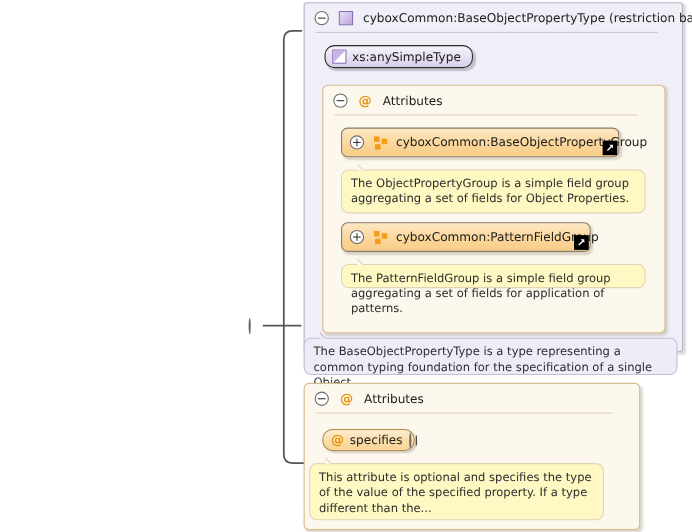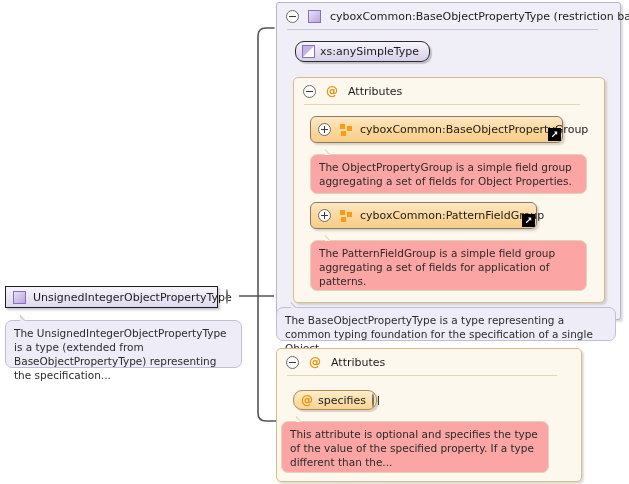--- a/index.html
+++ b/index.html
@@ -248,21 +248,21 @@
   }
   .doc-bubble .tail i {
     position: absolute;
     left: 0; top: 1px;
     width: 9px; height: 9px;
     transform: rotate(45deg);
     transform-origin: 0 0;
   }
 
   .doc-orange {
-    background: #fca5a5;
+    background: #fef9c3;
     border: 1px solid #e2d3b6;
   }
   .doc-orange .tail i {
     background: #fdfaf2;
     border-left: 1px solid #e2d3b6;
     border-top: 1px solid #e2d3b6;
   }
 
   .doc-purple {
     background: #eeecf7;
@@ -370,21 +370,21 @@
         </span>
         <span class="label">cyboxCommon:PatternFieldGroup</span>
         <span class="ext-link" style="right:1px; bottom:1px;">
           <svg width="11" height="11" viewBox="0 0 11 11">
             <path d="M3.2 7.8 L7.4 3.6" stroke="#ffffff" stroke-width="1.3" fill="none"></path>
             <path d="M8.2 2.6 L8.2 6.0 L4.9 2.6 Z" fill="#ffffff"></path>
           </svg>
         </span>
       </div>
 
-      <div class="doc-bubble doc-orange" style="left:16px; top:162px; width:277px; height:51px;">
+      <div class="doc-bubble doc-orange" style="left:16px; top:162px; width:277px; height:22px;">
         <span class="tail" style="left:14px;">
             <i></i>
           </span>
         <span>The PatternFieldGroup is a simple field group aggregating a set of fields for application of patterns.</span>
       </div>
 
     </div>
   </div>
 
   
@@ -414,27 +414,17 @@
 
     <div class="doc-bubble doc-orange" style="left:4px; top:72px; width:268px; height:52px;">
       <span class="tail" style="left:14px;">
           <i></i>
         </span>
       <span>This attribute is optional and specifies the type of the value of the specified property. If a type different than the...</span>
     </div>
   </div>
 
   
-  <div class="root-box" style="left:5px; top:286px; width:213px;">
-    <span class="ct-square"></span>
-    <span class="label">UnsignedIntegerObjectPropertyType</span>
-  </div>
   <span class="pm-icon abs" style="left:226px; top:290px;"></span>
 
   
-  <div class="doc-bubble doc-purple" style="left:5px; top:320px; width:237px; height:48px;">
-    <span class="tail" style="left:14px;">
-        <i></i>
-      </span>
-    <span>The UnsignedIntegerObjectPropertyType is a type (extended from BaseObjectPropertyType) representing the specification...</span>
-  </div>
 
 </div>
 
 </body></html>

